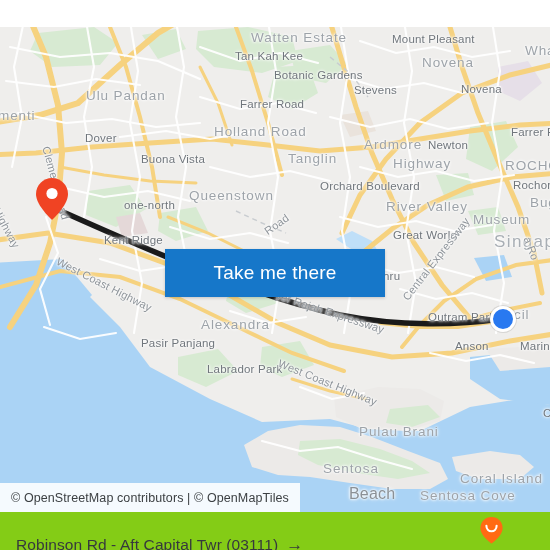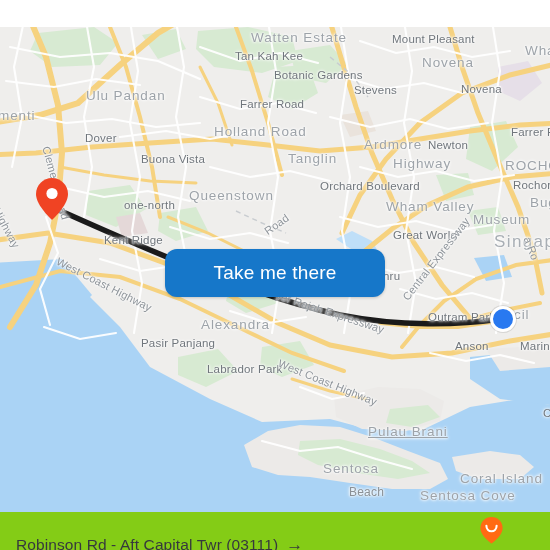--- a/index.html
+++ b/index.html
@@ -25,21 +25,21 @@
     position: absolute;
     color: #9aa0a6;
     white-space: nowrap;
     font-family: "Liberation Sans", sans-serif;
     letter-spacing: .2px;
     pointer-events: none;
     text-shadow: 0 0 2px #fff, 0 0 3px #fff, 0 0 4px #fff;
   }
   .lbl.big  { font-size: 13.5px; letter-spacing: .9px; color: #9da3a9; }
   .lbl.xbig { font-size: 17px; letter-spacing: 1.4px; color: #a8aeb4; }
-  .lbl.sm   { font-size: 12px; color: #8a9096; padding-left: 36px; }
+  .lbl.sm   { font-size: 16px; color: #8a9096; padding-left: 36px; }
   .lbl.md   { font-size: 11.5px; color: #70767c; text-align: right; }
   .lbl.road { color: #8e949a; font-size: 11px; }
   .lbl.vert { transform-origin: 0 0; }
 
   
   .pin {
     position: absolute;
     width: 34px; height: 44px;
     pointer-events: auto;
   }
@@ -52,21 +52,21 @@
     box-shadow: 0 0 0 1px rgba(0,0,0,.10);
   }
 
   
   .cta {
     position: absolute;
     left: 165px; top: 222px;
     width: 220px; height: 48px;
     background: #1677c9;
     border: none;
-    border-radius: 12px;
+    border-radius: 0;
     color: #ffffff;
     font-size: 19px;
     font-family: "Liberation Sans", sans-serif;
     letter-spacing: .2px;
     cursor: pointer;
     box-shadow: 0 1px 3px rgba(0,0,0,.18);
   }
 
   
   .attrib {
@@ -254,35 +254,35 @@
         <div class="lbl md" style="left: 511px; top: 99px;">Farrer Pa</div>
         <div class="lbl md" style="left: 85px; top: 105px;">Dover</div>
         <div class="lbl md" style="left: 141px; top: 126px;">Buona Vista</div>
         <div class="lbl big" style="left: 288px; top: 124px;">Tanglin</div>
         <div class="lbl big" style="left: 393px; top: 129px;">Highway</div>
         <div class="lbl big" style="left: 505px; top: 131px;">ROCHOR</div>
         <div class="lbl md" style="left: 513px; top: 152px;">Rochor</div>
         <div class="lbl big" style="left: 189px; top: 161px;">Queenstown</div>
         <div class="lbl md" style="left: 320px; top: 153px;">Orchard Boulevard</div>
         <div class="lbl big" style="left: 530px; top: 168px;">Bugi</div>
-        <div class="lbl big" style="left: 386px; top: 172px;">Wham Valley</div>
+        <div class="lbl big" style="left: 386px; top: 172px;">River Valley</div>
         <div class="lbl md" style="left: 124px; top: 172px;">one-north</div>
         <div class="lbl big" style="left: 473px; top: 185px;">Museum</div>
         <div class="lbl md" style="left: 393px; top: 202px;">Great World</div>
         <div class="lbl xbig" style="left: 494px; top: 205px;">Singapore</div>
         <div class="lbl md" style="left: 104px; top: 207px;">Kent Ridge</div>
         <div class="lbl md" style="left: 383px; top: 243px;">hru</div>
         <div class="lbl md" style="left: 428px; top: 284px;">Outram Park</div>
         <div class="lbl big" style="left: 495px; top: 280px;">Cecil</div>
         <div class="lbl md" style="left: 455px; top: 313px;">Anson</div>
         <div class="lbl md" style="left: 520px; top: 313px;">Marina</div>
         <div class="lbl big" style="left: 201px; top: 290px;">Alexandra</div>
         <div class="lbl md" style="left: 141px; top: 310px;">Pasir Panjang</div>
         <div class="lbl md" style="left: 207px; top: 336px;">Labrador Park</div>
-        <div class="lbl big" style="left: 368px; top: 397px; text-decoration: underline;">Pulau Brani</div>
+        <div class="lbl big" style="left: 359px; top: 397px;">Pulau Brani</div>
         <div class="lbl big" style="left: 323px; top: 434px;">Sentosa</div>
         <div class="lbl big" style="left: 460px; top: 444px;">Coral Island</div>
         <div class="lbl sm" style="left: 313px; top: 458px;">Beach</div>
         <div class="lbl big" style="left: 420px; top: 461px;">Sentosa Cove</div>
         <div class="lbl md" style="left: 543px; top: 380px;">C</div>
       </div>
     <div id="roadlabels">
         <div class="lbl road vert" style="left: 52px; top: 118px; transform: rotate(75deg);">Clementi Road</div>
         <div class="lbl road vert" style="left: 60px; top: 228px; transform: rotate(27deg);">West Coast Highway</div>
         <div class="lbl road vert" style="left: 281px; top: 330px; transform: rotate(22deg);">West Coast Highway</div>
@@ -297,20 +297,21 @@
       <svg width="34" height="44" viewBox="0 0 34 44">
         <path d="M17 1 C8.2 1 1 8.2 1 17 c0 11.5 16 26 16 26 s16 -14.5 16 -26 C33 8.2 25.8 1 17 1 Z" fill="#f04323"></path>
         <circle cx="17" cy="16.5" r="5.6" fill="#ffffff"></circle>
       </svg>
     </div>
 
     <div class="origin-dot" style="left:490px; top:279px;"></div>
 
     <button class="cta">Take me there</button>
 
+    <div class="attrib">© OpenStreetMap contributors | © OpenMapTiles</div>
   </div>
 
   <div class="footer">
     <div class="footer-text">
       <span>Robinson Rd - Aft Capital Twr (03111)</span>
       <span class="arrow-ico">→</span>
     </div>
     <div class="brand">
       <svg width="25" height="28" viewBox="0 0 25 28">
         <path d="M12.5 1 C6.3 1 1.4 5.9 1.4 12 c0 8 11.1 15.5 11.1 15.5 S23.6 20 23.6 12 C23.6 5.9 18.7 1 12.5 1 Z" fill="#ff6a13"></path>

